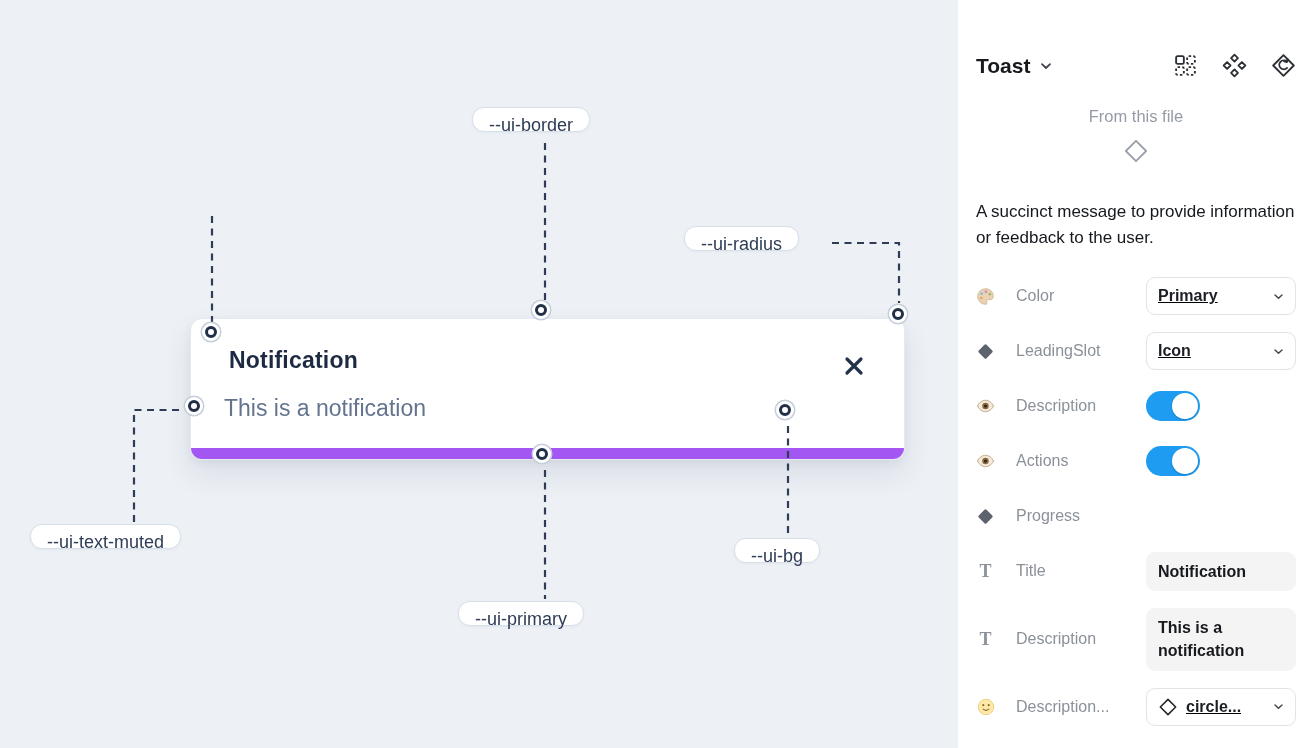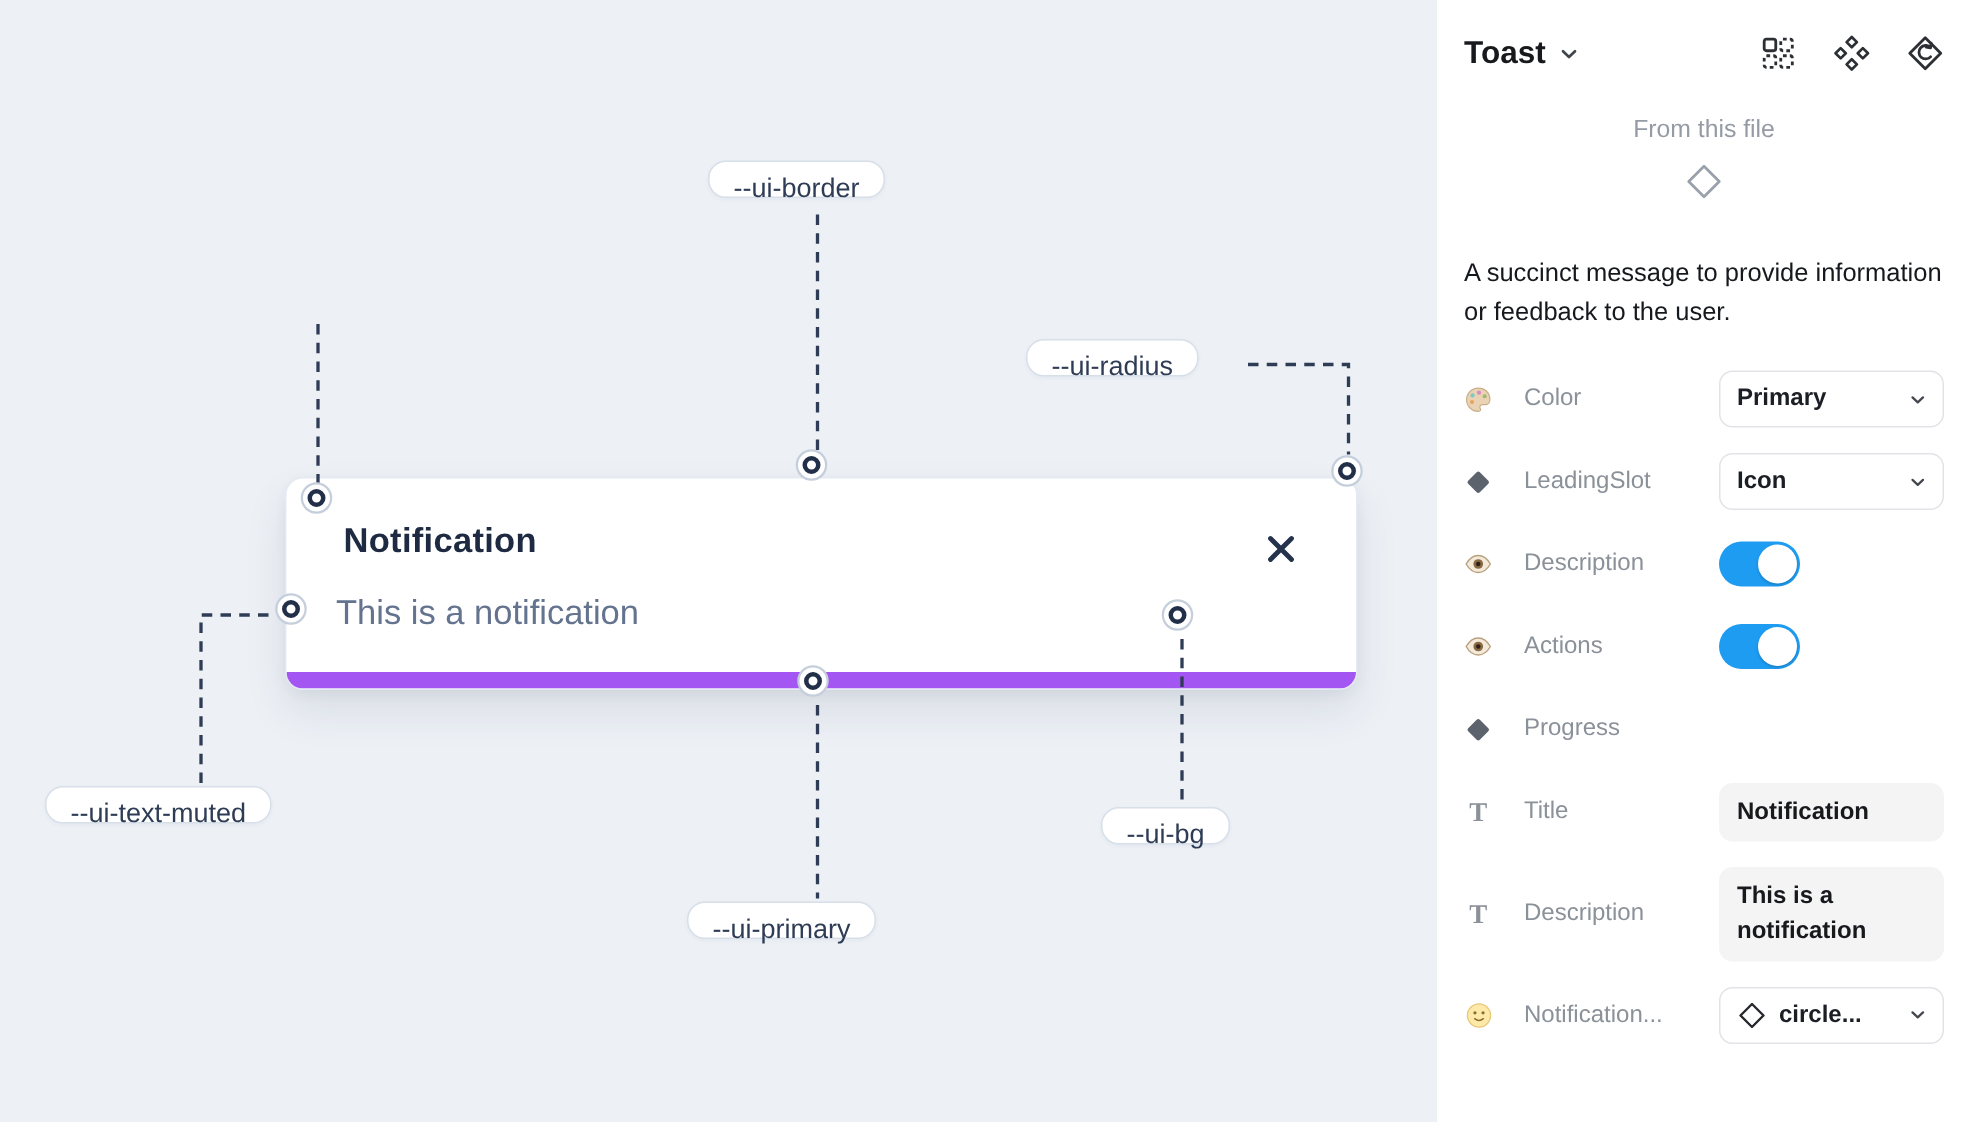--- a/index.html
+++ b/index.html
@@ -25,21 +25,21 @@
     background:#ffffff; border:3px solid #222f49; z-index:4;
     box-shadow:0 0 0 3px #ffffff, 0 0 0 4.5px #c5cedb; }
 
   .pill { position:absolute; z-index:5; height:25px; line-height:34px; padding:0 16px;
     background:#ffffff; border:1.5px solid #d7dfe9; border-radius:12px;
     font-size:18px; color:#2e3c55; white-space:nowrap;
     box-shadow:0 1px 3px rgba(40,60,90,.05); }
 
   
   .panel { position:absolute; left:958px; top:0; width:354px; height:748px;
-    background:#ffffff; padding:23px 16px 0 18px; }
+    background:#ffffff; padding:53px 16px 0 18px; }
 
   .panel-header { display:flex; align-items:center; }
   .panel-title { font-size:21px; font-weight:700; color:#17191d; }
   .panel-title-chevron { margin-left:10px; display:flex; }
   .header-icons { margin-left:auto; display:flex; gap:24px; align-items:center; }
   .header-icons svg { display:block; cursor:pointer; }
 
   .from-file { margin-top:29px; display:flex; align-items:center; gap:12px;
     font-size:16.5px; color:#949ba5;flex-direction:column; }
 
@@ -49,21 +49,21 @@
   .prop-row { display:flex; align-items:flex-start; margin-bottom:17px; min-height:38px; }
   .prop-label { display:flex; align-items:center; gap:21px; font-size:16px; color:#8b9199;
     min-height:38px; }
   .prop-label .glyph { width:19px; display:flex; justify-content:center; }
   .diamond-glyph { width:11px; height:11px; background:#5c636d; transform:rotate(45deg);
     border-radius:1.5px; }
   .t-glyph { font-family:"Liberation Serif", serif; font-size:18px; font-weight:700; color:#8b9199; }
 
   .prop-control { margin-left:auto; width:150px; }
   .dropdown { width:150px; height:38px; background:#fff; border:1px solid #e1e3e6;
-    border-radius:9px; display:flex; align-items:center; padding:0 11px; cursor:pointer; }
+    border-radius:9px; display:flex; align-items:center; padding:0 11px; cursor:pointer;text-decoration:underline; }
   .dropdown .val { font-size:16px; font-weight:600; color:#1b1e24; white-space:nowrap;
     overflow:hidden; }
   .dropdown .chev { margin-left:auto; display:flex; }
   .dropdown .dd-icon { margin-right:8px; display:flex; }
 
   .textfield { width:150px; background:#f4f4f5; border-radius:9px; padding:8px 12px;
     font-size:16px; font-weight:600; color:#17191d; line-height:1.45; }
 
   .toggle { width:54px; height:30px; border-radius:15px; position:relative; cursor:pointer;
     margin-top:4px; }
@@ -270,21 +270,21 @@
       <div class="prop-row">
         <div class="prop-label">
           <span class="glyph">
             <svg width="18" height="18" viewBox="0 0 20 20">
               <circle cx="10" cy="10" r="8.6" fill="#ffe9a8" stroke="#e6c878" stroke-width="0.9"></circle>
               <circle cx="7" cy="8" r="1.2" fill="#8a6d2f"></circle>
               <circle cx="13" cy="8" r="1.2" fill="#8a6d2f"></circle>
               <path d="M6.8 12.4 q3.2 2.6 6.4 0" stroke="#8a6d2f" stroke-width="1.2" fill="none" stroke-linecap="round"></path>
             </svg>
           </span>
-          <span>Notification...</span>
+          <span>Description...</span>
         </div>
         <div class="prop-control">
           <div class="dropdown">
             <span class="dd-icon">
               <svg width="20" height="20" viewBox="0 0 24 24" fill="none">
                 <path d="M12 2.8 L21.2 12 L12 21.2 L2.8 12 Z" stroke="#24272c" stroke-width="1.9" stroke-linejoin="round"></path>
               </svg>
             </span>
             <span class="val">circle...</span>
             <span class="chev">

